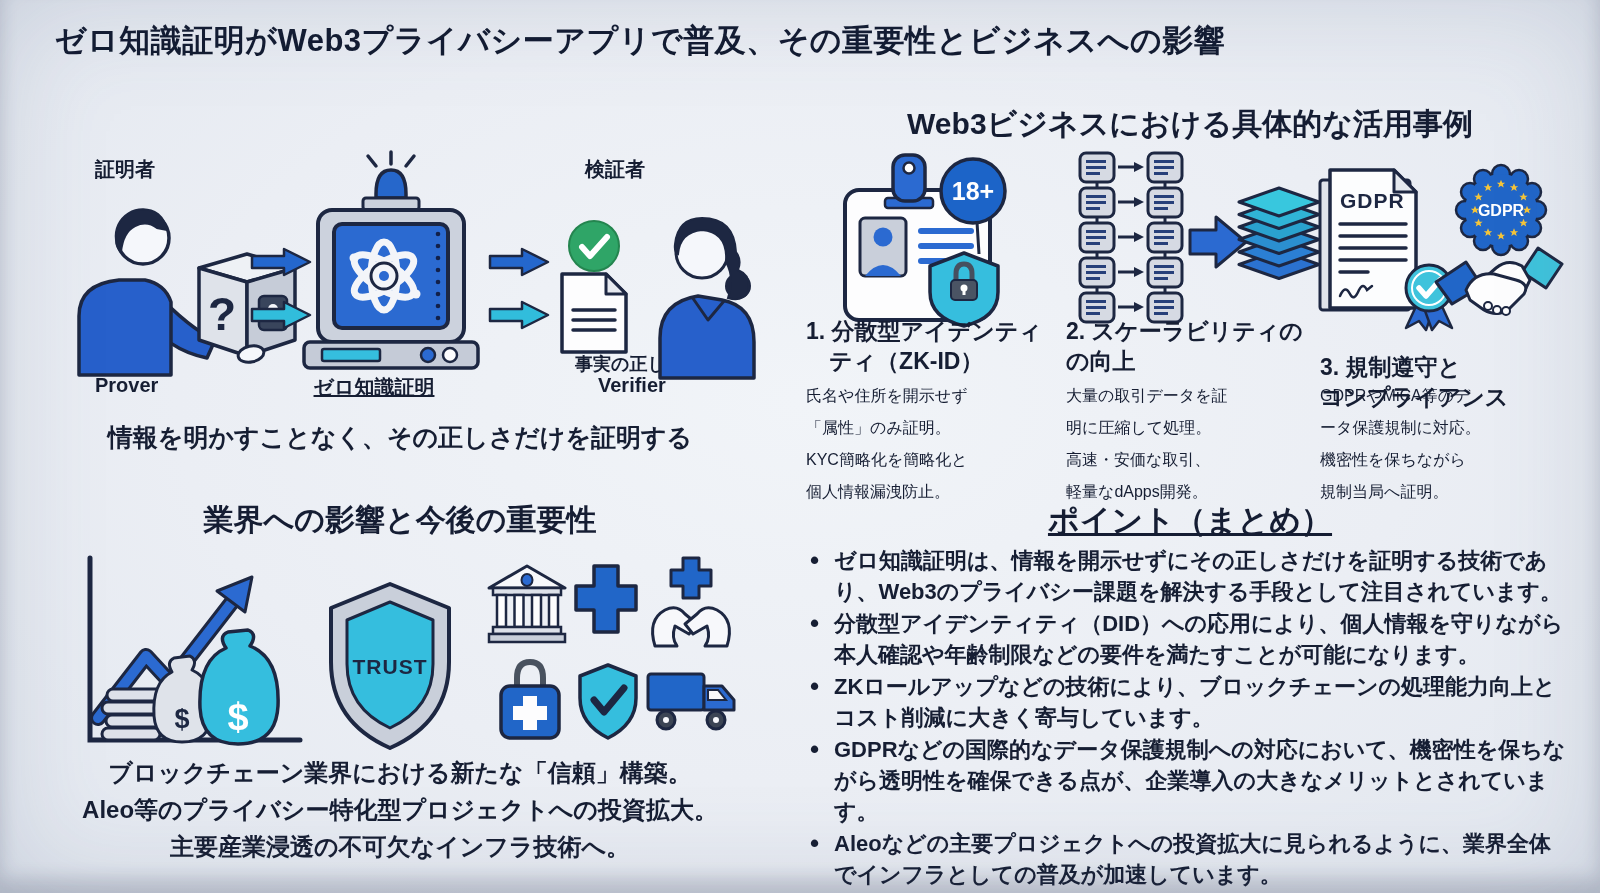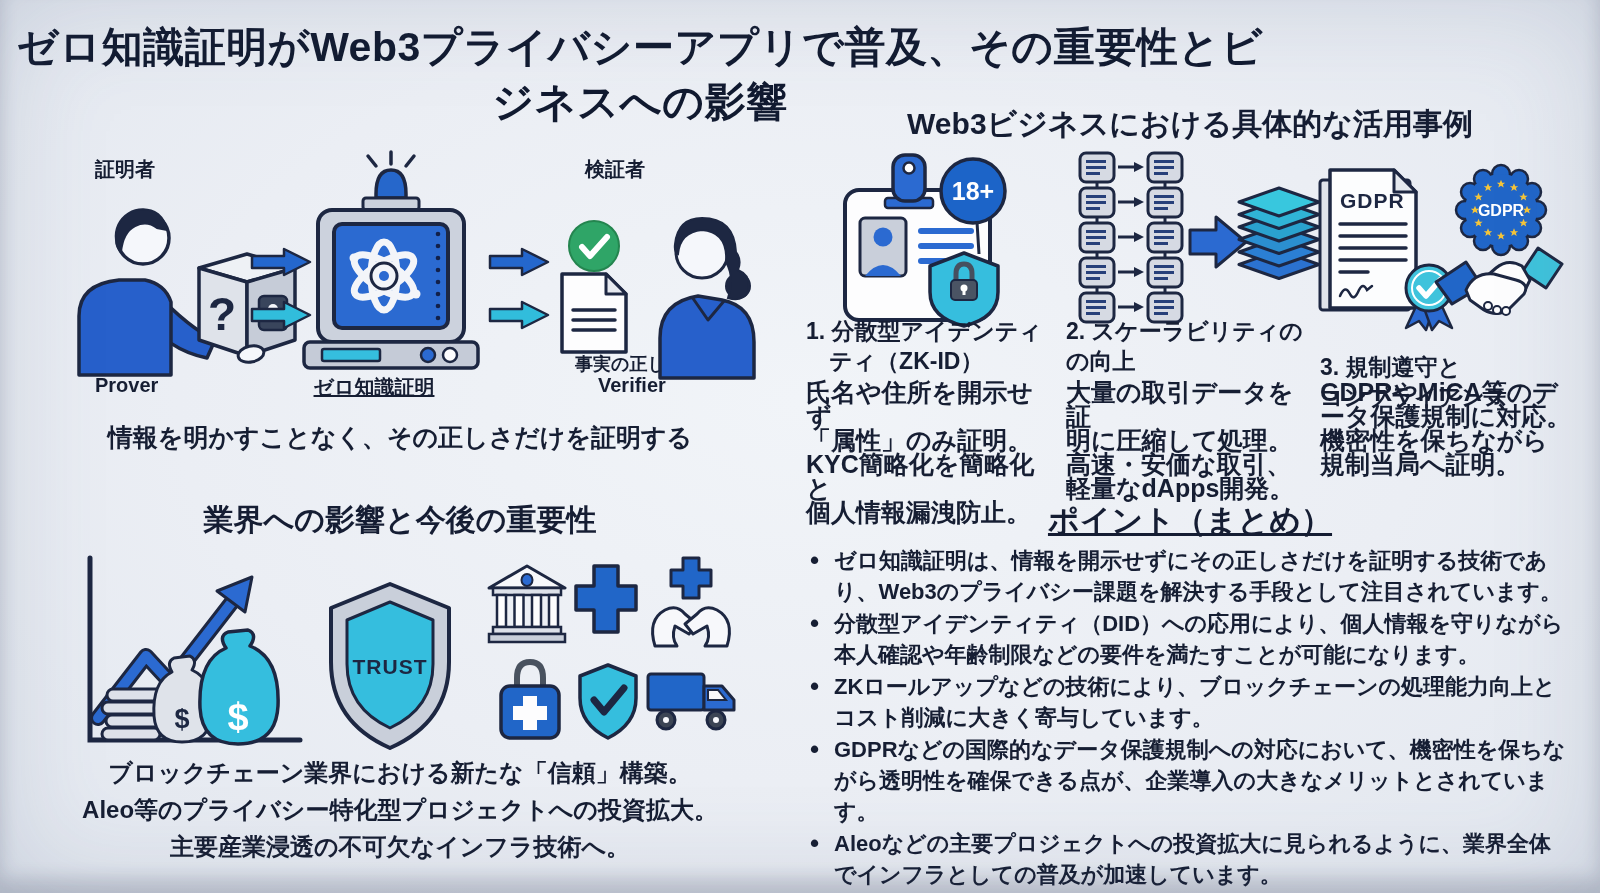--- a/index.html
+++ b/index.html
@@ -9,27 +9,27 @@
     font-family:"Liberation Sans","DejaVu Sans",sans-serif;
     color:#161e33;
   }
   .poster::after{
     content:"";position:absolute;inset:0;pointer-events:none;
     box-shadow:inset 0 0 110px rgba(80,95,125,.18), inset 0 -14px 18px rgba(25,35,60,.18);
   }
   .abs{position:absolute;}
   .ctr{text-align:center;}
   .pre{white-space:pre-line;}
-  .title{left:0;top:20px;width:1280px;font-size:41px;font-weight:bold;letter-spacing:.5px;color:#111a30;}
+  .title{left:0;top:20px;width:1280px;font-size:31px;font-weight:bold;letter-spacing:.5px;color:#111a30;}
   .h2{font-size:30px;font-weight:bold;color:#151d33;}
   .lbl{font-size:20px;font-weight:bold;}
   .small-lbl{font-size:18px;font-weight:bold;margin-left:47px;}
   .caption{font-size:25px;font-weight:bold;}
   .uc-title{font-size:23px;font-weight:bold;line-height:30px;}
-  .uc-body{font-size:25px;font-weight:bold;line-height:24px;}
+  .uc-body{font-size:16px;font-weight:normal;line-height:32px;}
   .industry-text{font-size:24px;font-weight:bold;line-height:37px;}
   .bullets{left:810px;top:545px;width:760px;margin:0;padding:0;list-style:none;}
   .bullets li{display:flex;gap:10px;margin:0 0 1px 0;font-size:22px;font-weight:bold;line-height:31px;}
   .bullets .dot{flex:0 0 14px;font-size:26px;line-height:31px;}
   svg{display:block;overflow:visible;}
   svg text{font-family:"Liberation Sans","DejaVu Sans",sans-serif;font-weight:bold;}
 </style>
 </head>
 <body>
 

